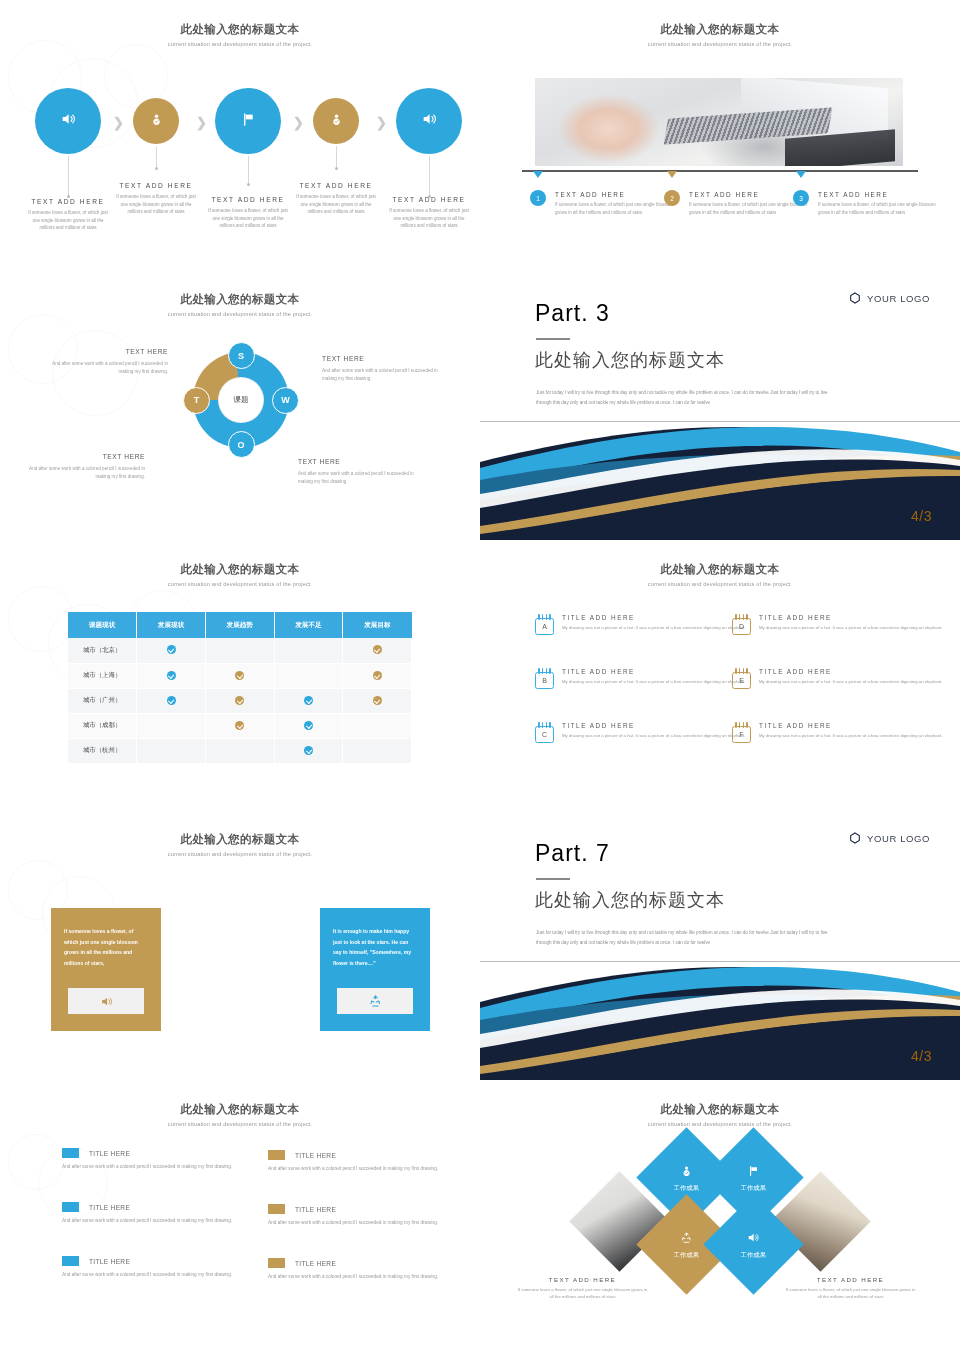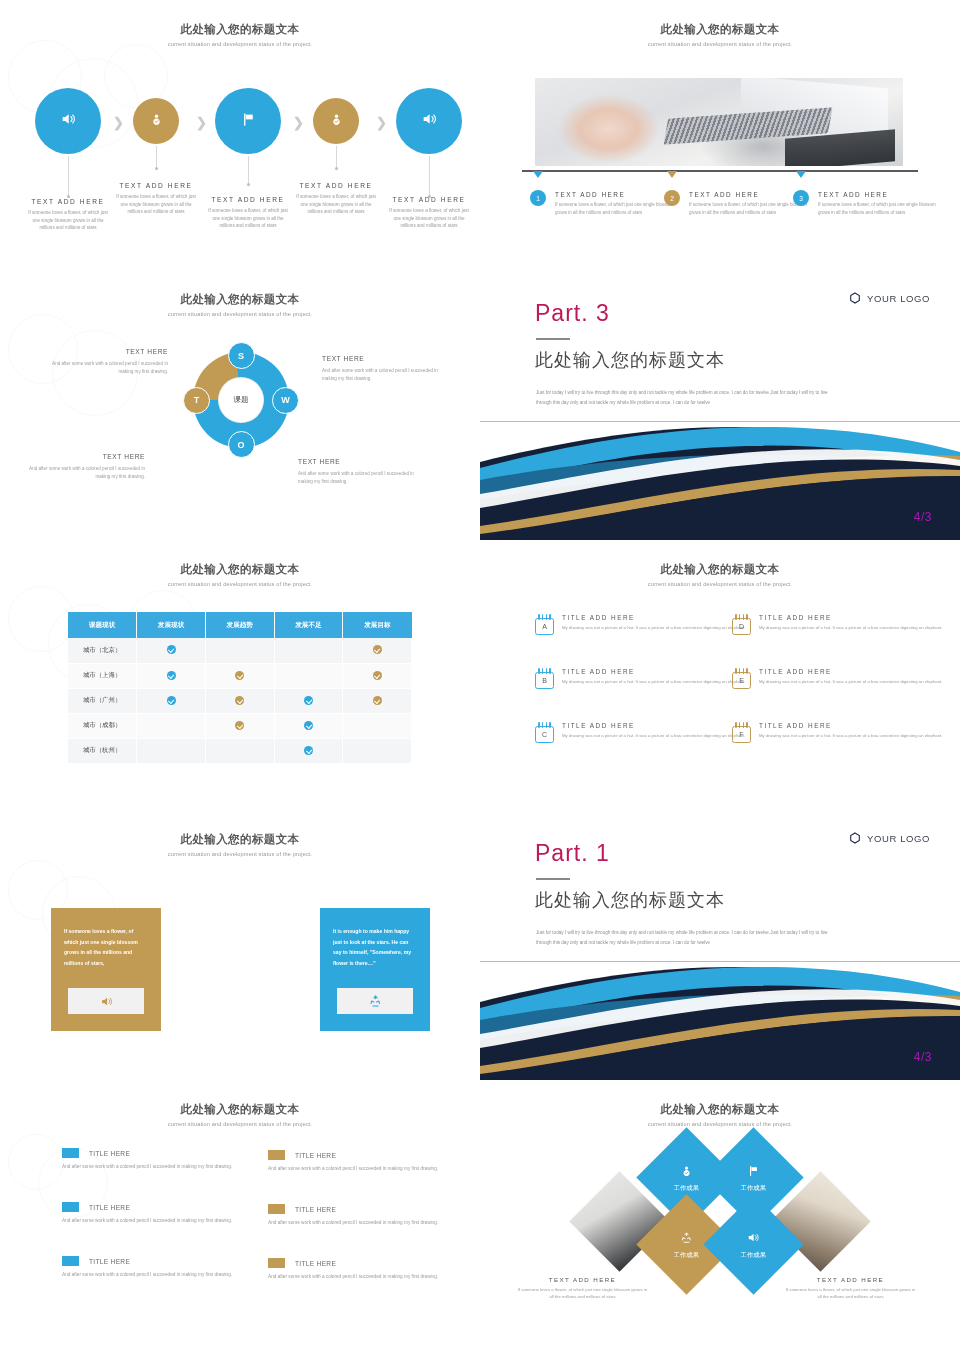--- a/index.html
+++ b/index.html
@@ -70,30 +70,30 @@
           color: #fff; font-size: 9px; font-weight: bold; border: 1px solid #fff; }
   .swt { position: absolute; width: 120px; }
   .swt h4 { font-size: 6.6px; color: #58585a; font-weight: normal; letter-spacing: .6px; }
   .swt p { font-size: 4.6px; color: #a0a0a2; line-height: 1.85; margin-top: 5px; }
 
   
   .cover { position: absolute; inset: 0; background: #fff; }
   .logo { position: absolute; right: 30px; top: 22px; display: flex; align-items: center; gap: 6px; }
   .logo .hex { width: 12px; height: 12px; }
   .logo span { font-size: 9.5px; color: #3b4250; letter-spacing: .6px; }
-  .partno { position: absolute; left: 55px; top: 30px; font-size: 23px; color: #be185d;
+  .partno { position: absolute; left: 55px; top: 30px; font-size: 23px; color: #000000;
             font-weight: normal; letter-spacing: 1px; }
   .dash { position: absolute; left: 56px; top: 68px; width: 34px; height: 2.2px; background: #87888a; }
   .covtitle { position: absolute; left: 55px; top: 78px; font-size: 18px; color: #4a4a4c;
               font-weight: normal; letter-spacing: 1px; }
   .covbody { position: absolute; left: 56px; top: 118px; width: 300px; font-size: 4.6px;
              color: #8f9094; line-height: 2.15; }
   .hline { position: absolute; left: 0; top: 151px; width: 480px; height: .8px; background: #b9babc; }
   .wave { position: absolute; left: 0; bottom: 0; width: 480px; height: 118px; }
-  .pageno { position: absolute; right: 28px; bottom: 16px; font-size: 12px; color: #a21caf; letter-spacing: .5px; }
+  .pageno { position: absolute; right: 28px; bottom: 16px; font-size: 14px; color: #a16207; letter-spacing: .5px; }
 
   
   .tbl { position: absolute; left: 68px; top: 612px; width: 344px;
          border-collapse: collapse; table-layout: fixed; }
   .tbl th { background: #3aa9e0; color: #fff; font-size: 6.6px; font-weight: bold;
             height: 26px; border-right: 1px solid #fff; }
   .tbl th:last-child { border-right: none; }
   .tbl td { height: 25px; font-size: 6.4px; color: #4d4d4f; text-align: center;
             border-right: 1px solid #fff; border-bottom: 1px solid #fff; }
   .tbl tr:nth-child(odd) td { background: #f4f5f6; }
@@ -549,21 +549,21 @@
   </div>
 
   <div class="slide">
     <div class="cover">
       <div class="logo">
         <svg class="hex" viewBox="0 0 24 24">
             <path d="M12 2l8.6 5v10L12 22l-8.6-5V7z" fill="none" stroke="#1d2a44" stroke-width="2.2"></path>
           </svg>
         <span>YOUR LOGO</span>
       </div>
-      <div class="partno">Part.  1</div>
+      <div class="partno">Part.  7</div>
       <div class="dash"></div>
       <div class="covtitle">此处输入您的标题文本</div>
       <div class="covbody">Just for today I will try to live through this day only and not tackle my whole life problem at once. I can do for twelve.Just for today I will try to live through this day only and not tackle my whole life problem at once. I can do for twelve</div>
       <div class="hline"></div>
       <svg class="wave" viewBox="0 0 480 118" preserveAspectRatio="none">
         <path d="M0 40 C120 10 300 -22 480 42 L480 118 L0 118 Z" fill="#142038"></path>
         <path d="M0 46 C130 12 300 -18 480 30 L480 48 C300 0 130 32 0 66 Z" fill="#2EA8DC"></path>
         <path d="M0 58 C120 36 290 20 480 46 L480 64 C290 38 120 56 0 78 Z" fill="#1d6a96"></path>
         <path d="M0 98 C130 74 300 26 480 34 L480 44 C300 38 130 86 0 110 Z" fill="#C19A53"></path>
         <path d="M0 72 C140 48 300 8 480 38 L480 56 C300 28 140 70 0 92 Z" fill="#ffffff" opacity="0.93"></path>

